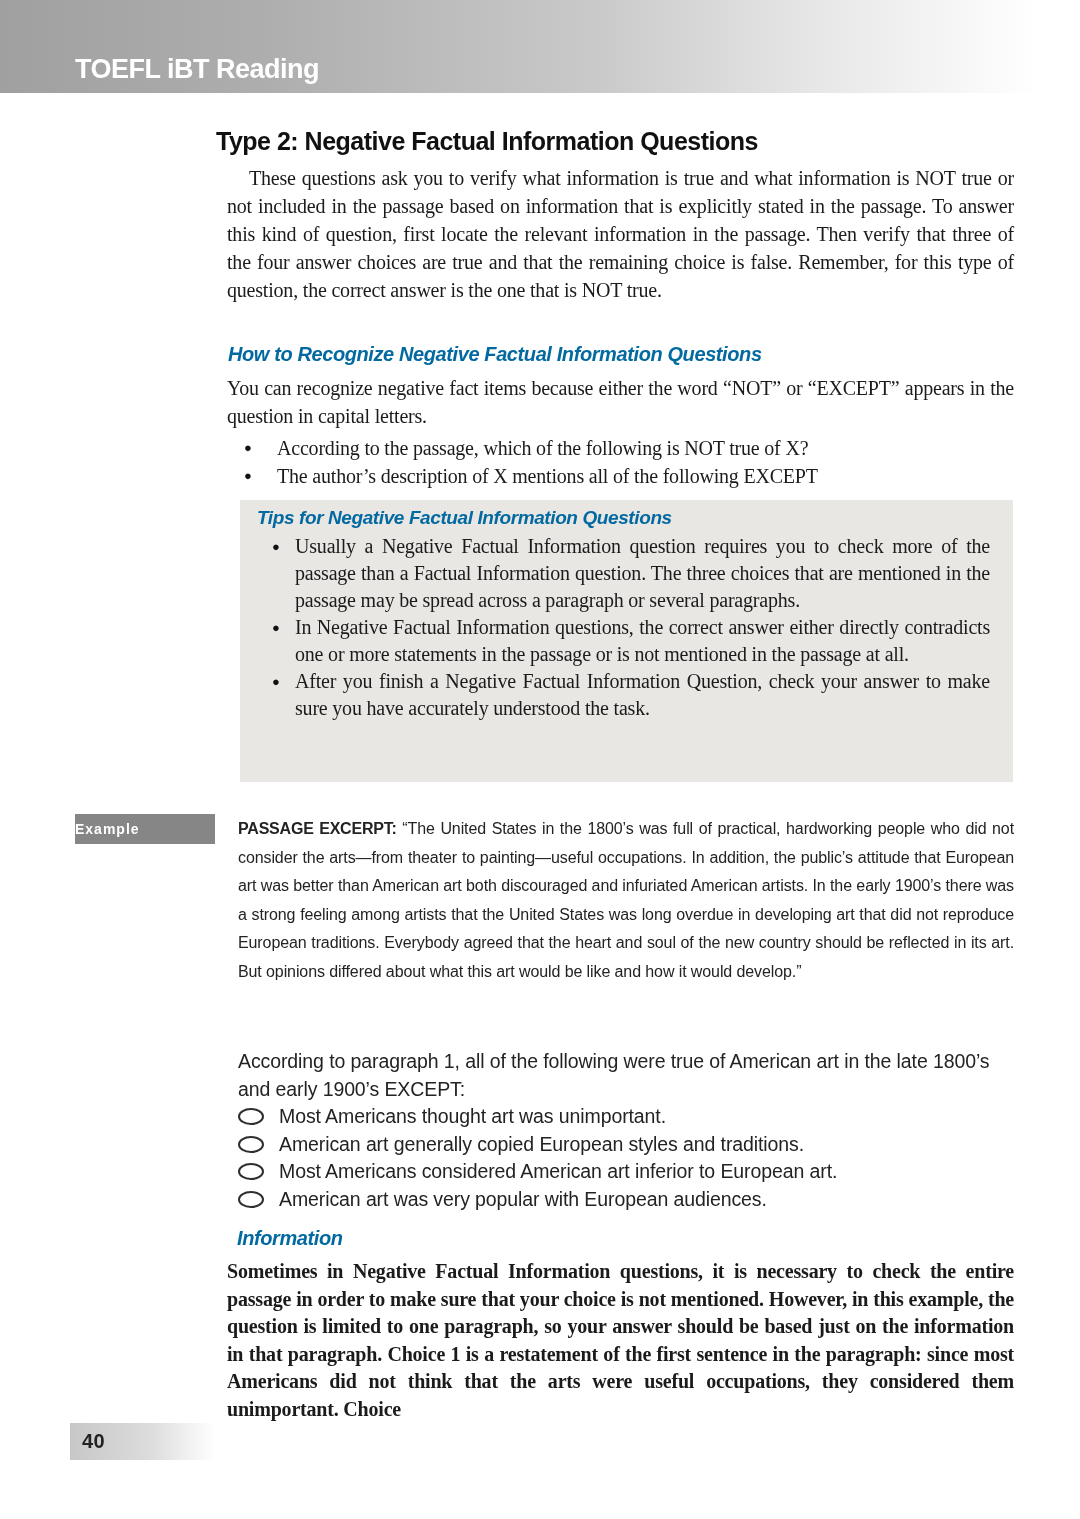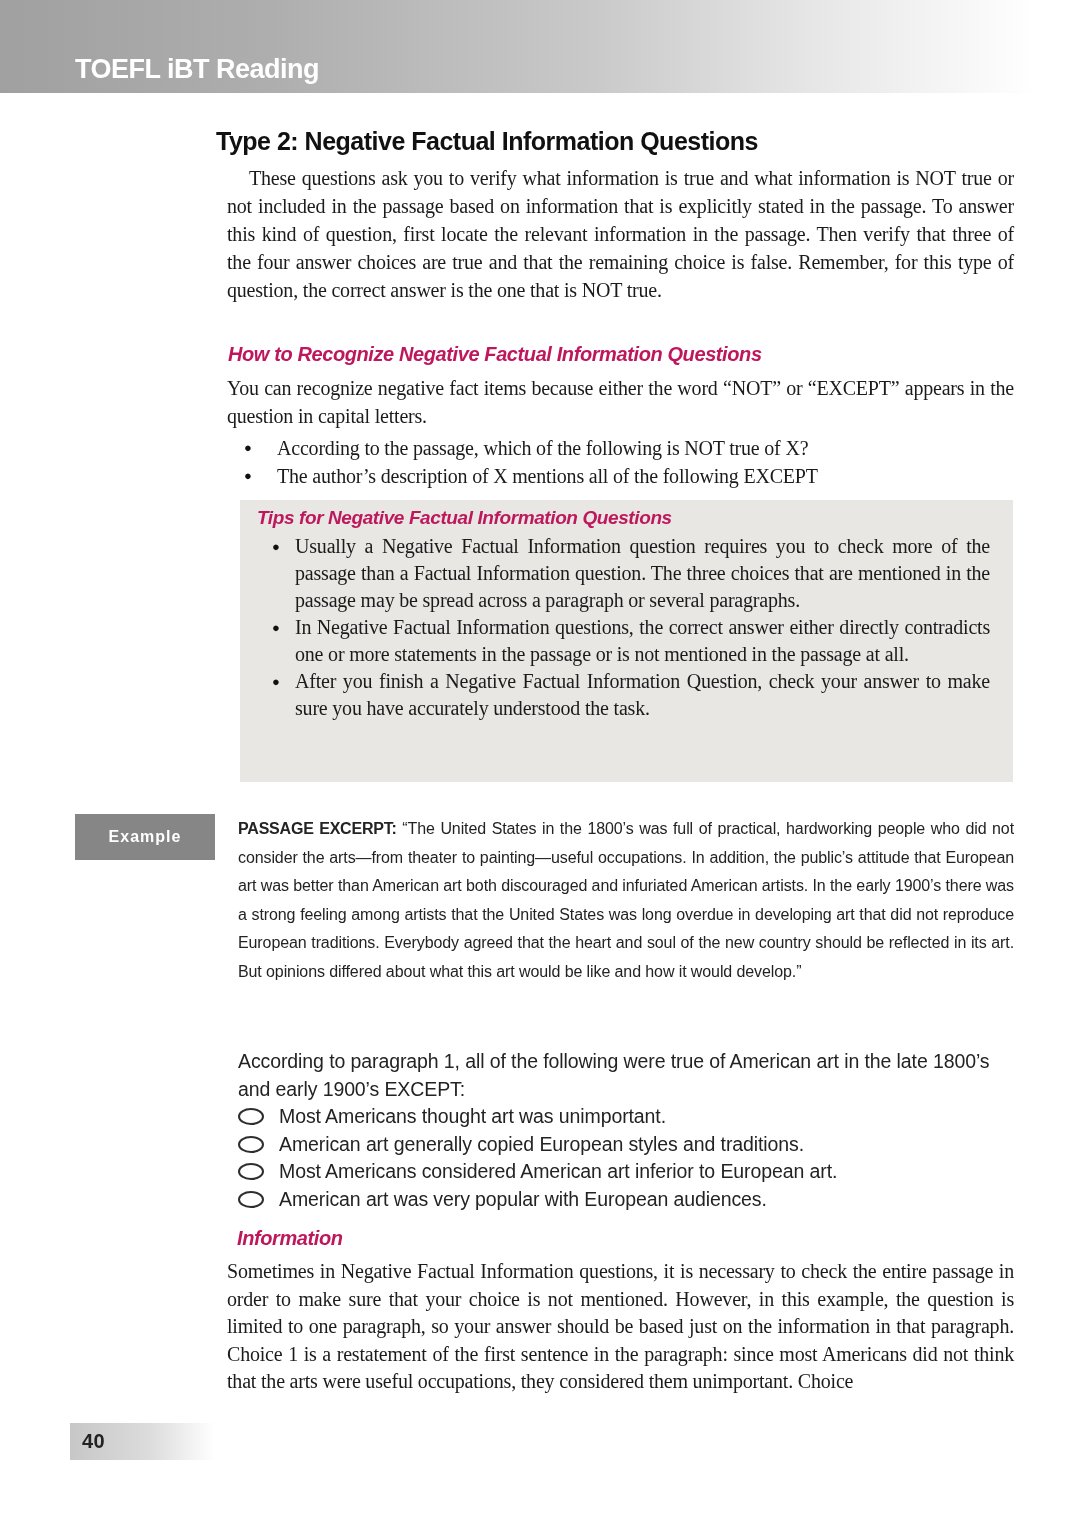--- a/index.html
+++ b/index.html
@@ -16,60 +16,60 @@
   
   .sec-title{position:absolute;left:216px;top:127px;
     font-family:"Liberation Sans", sans-serif;font-weight:bold;font-size:25px;
     color:#111;letter-spacing:-0.5px;}
 
   .serif-par{font-size:20px;line-height:28px;text-align:justify;letter-spacing:-0.2px;}
 
   .intro{position:absolute;left:227px;top:164px;width:787px;text-indent:22px;}
 
   .sub-heading{font-family:"Liberation Sans", sans-serif;font-weight:bold;font-style:italic;
-    font-size:20px;color:#be185d;letter-spacing:-0.4px;}
+    font-size:20px;color:#0369a1;letter-spacing:-0.4px;}
   .recognize-heading{position:absolute;left:228px;top:343px;}
   .recognize-body{position:absolute;left:227px;top:374px;width:787px;}
 
   .dot-list{position:absolute;margin:0;padding:0;list-style:none;}
   .dot-list li{display:flex;align-items:flex-start;}
   .dot{flex:0 0 auto;font-size:13px;line-height:28px;color:#111;}
   .recognize-list{left:244px;top:434px;}
   .recognize-list .dot{width:33px;}
   .recognize-list .li-text{font-size:20px;line-height:28px;letter-spacing:-0.2px;}
 
   
   .tips-box{position:absolute;left:240px;top:500px;width:773px;height:282px;
     background:#e8e7e4;box-sizing:border-box;padding:7px 23px 4px 17px;overflow:hidden;}
   .tips-heading{font-size:19px;}
   .tips-list{position:static;margin:4px 0 0 0;padding-left:15px;}
   .tips-list .dot{width:23px;line-height:27px;}
   .tips-list .li-text{width:695px;font-size:20px;line-height:27px;text-align:justify;letter-spacing:-0.2px;}
 
   
-  .example-badge{position:absolute;left:75px;top:814px;width:140px;height:46px;
+  .example-badge{position:absolute;left:75px;top:814px;width:140px;height:30px;
     background:#868686;color:#ffffff;font-family:"Liberation Sans", sans-serif;
-    font-weight:bold;font-size:16px;letter-spacing:1px;
-    display:flex;align-items:center;justify-content:center;}
+    font-weight:bold;font-size:14px;letter-spacing:1px;
+    display:flex;align-items:center;}
   .sans{font-family:"Liberation Sans", sans-serif;color:#232323;}
   .excerpt{position:absolute;left:238px;top:815px;width:776px;
     font-size:16px;line-height:28.5px;text-align:justify;letter-spacing:-0.1px;}
   .excerpt b{letter-spacing:-0.2px;}
   .question{position:absolute;left:238px;top:1047px;width:776px;
     font-size:19.5px;line-height:28px;letter-spacing:-0.1px;}
 
   .choices{position:absolute;left:238px;top:1103px;margin:0;padding:0;list-style:none;}
   .choice-row{display:flex;align-items:center;height:27.5px;}
   .oval{flex:0 0 auto;width:22px;height:13px;border:2px solid #2e2e2e;border-radius:50%;
     margin-right:15px;background:transparent;}
   .choice-text{font-size:19.5px;letter-spacing:-0.1px;}
 
   
   .explanation-heading{position:absolute;left:237px;top:1227px;}
-  .explanation-body{position:absolute;left:227px;top:1258px;width:787px;line-height:27.5px;}
+  .explanation-body{position:absolute;left:227px;top:1258px;width:787px;line-height:27.5px;font-weight:bold;}
 
   
   .footer-band{position:absolute;left:70px;top:1423px;width:145px;height:37px;
     background:linear-gradient(90deg,#c7c7c7 0%,#dcdcdc 55%,#ffffff 100%);
     display:flex;align-items:center;font-weight:bold;}
   .page-number{font-family:"Liberation Sans", sans-serif;font-size:20px;color:#222;
     margin-left:12px;letter-spacing:0.5px;}
 </style>
 </head>
 <body>

